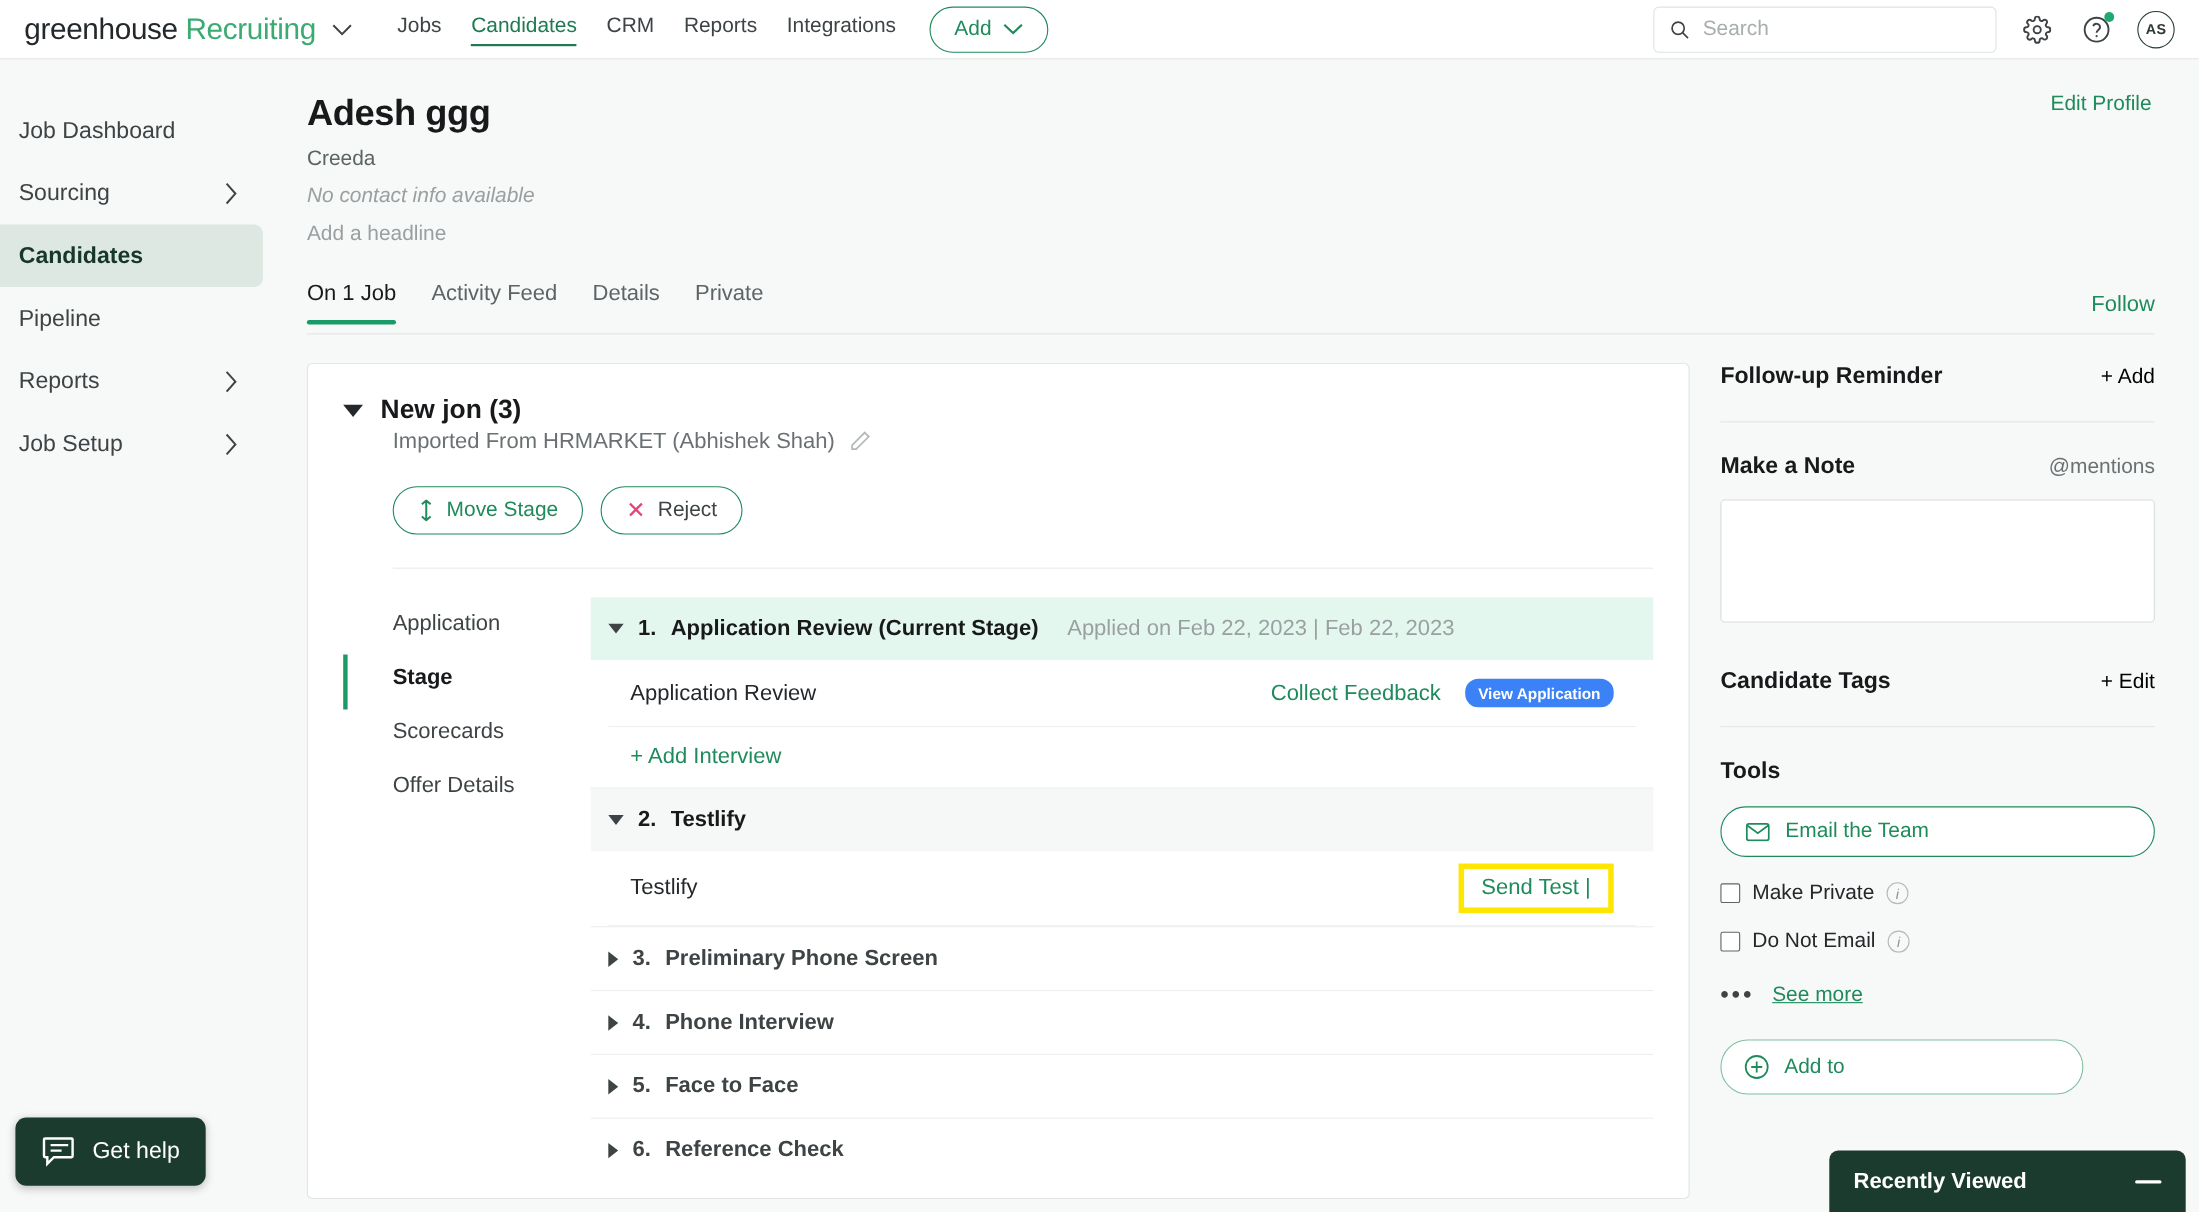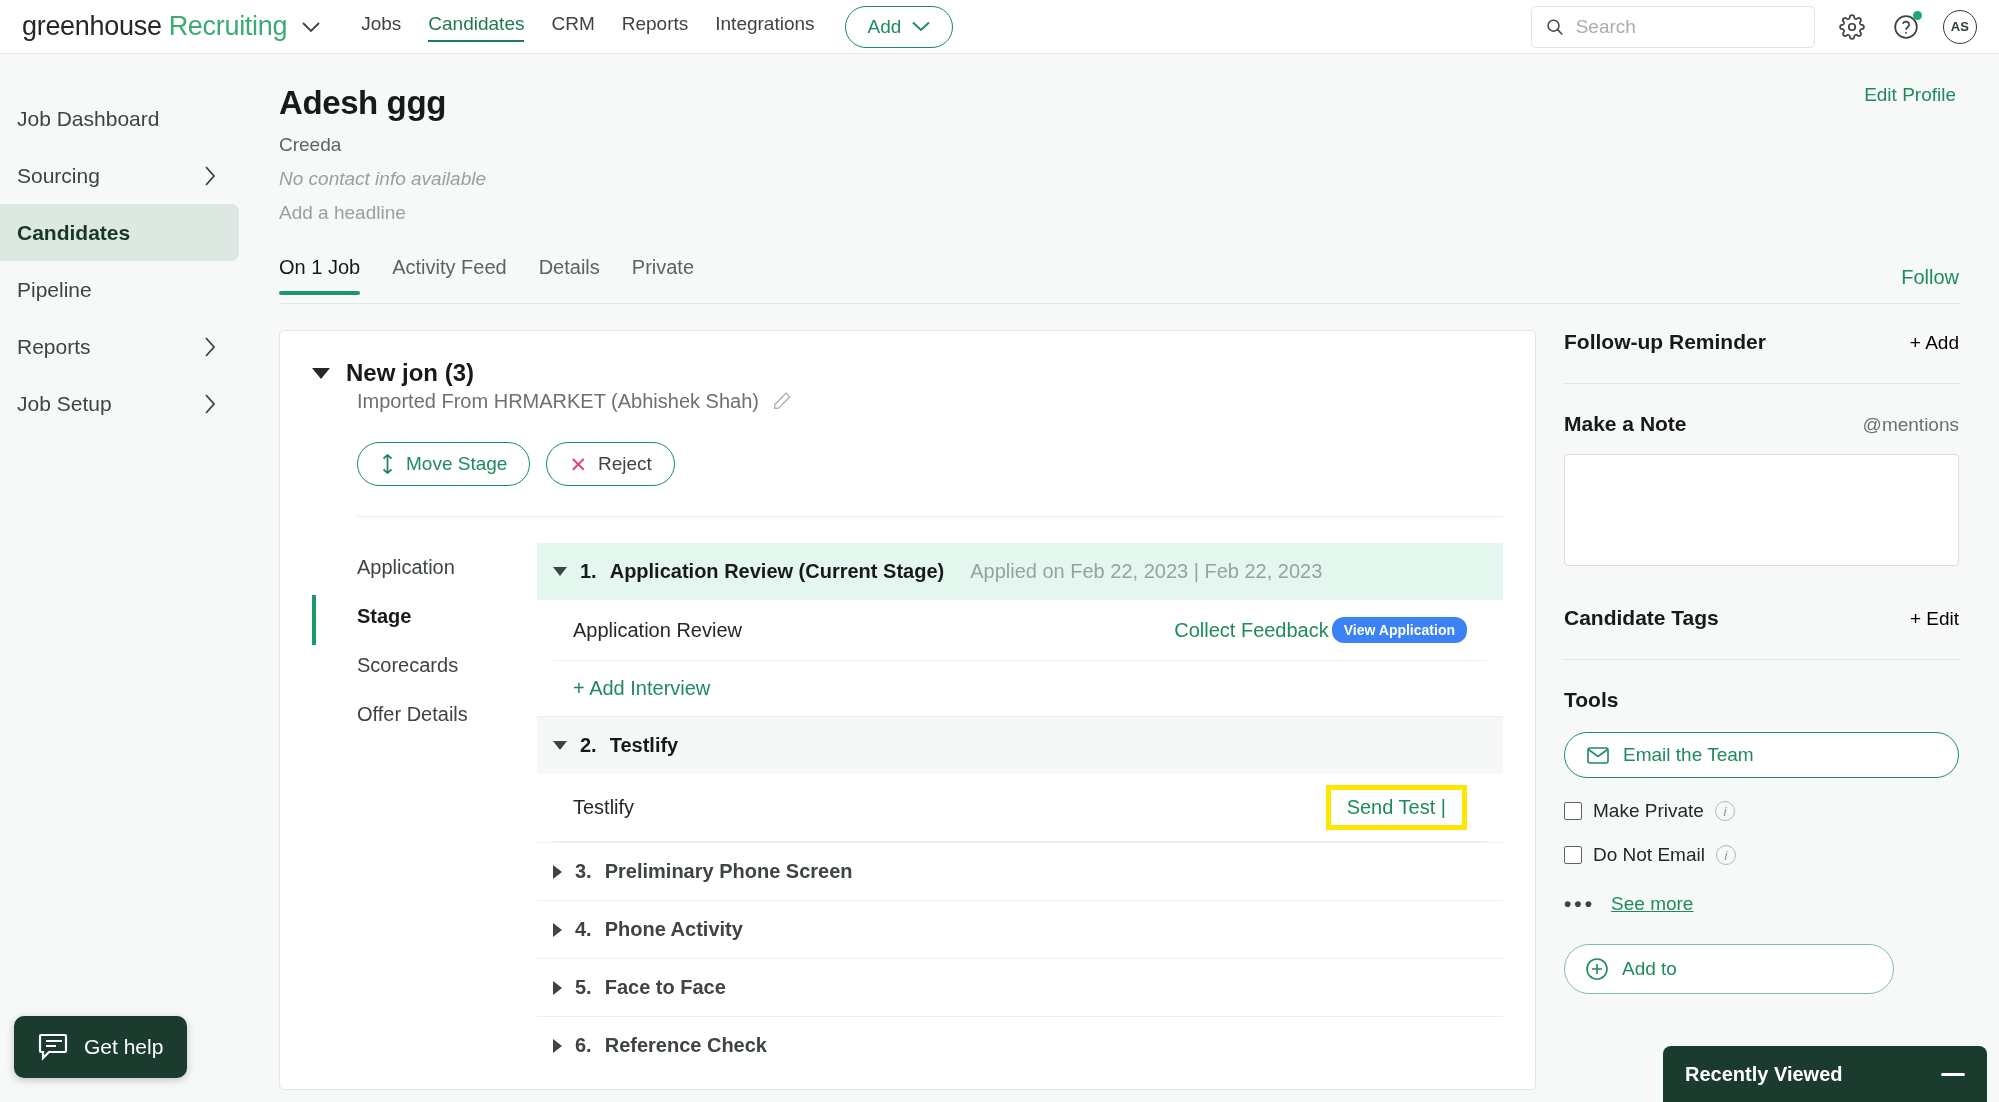--- a/index.html
+++ b/index.html
@@ -38,21 +38,21 @@
   .add-btn {
     margin-left: 30px; height: 42px; padding: 0 22px;
     border: 1.6px solid #1f8a5c; border-radius: 22px;
     background: #fff; color: #1f8a5c; font-size: 19px;
     display: flex; align-items: center; gap: 11px; cursor: pointer;
     font-family: inherit;
   }
 
   .topright { margin-left: auto; display: flex; align-items: center; gap: 20px; }
   .searchbox {
-    width: 284px; height: 42px; border: 1px solid #dfe3e3; border-radius: 5px;
+    width: 312px; height: 42px; border: 1px solid #dfe3e3; border-radius: 5px;
     background: #fff; display: flex; align-items: center; padding: 0 14px; gap: 12px;
   }
   .searchbox input {
     border: 0; outline: 0; font-size: 19px; color: #24282a;
     font-family: inherit; width: 100%; background: transparent;
   }
   .searchbox input::placeholder { color: #a8aeb0; }
   .icon-btn { width: 34px; height: 34px; display: flex; align-items: center; justify-content: center; cursor: pointer; position: relative; }
   .dot-badge {
     position: absolute; top: 1px; right: 1px; width: 9px; height: 9px;
@@ -158,21 +158,21 @@
   .stage-date { color: #9aa0a2; font-weight: 400; margin-left: 13px; }
   .stage-head.plain { border-top: 1px solid #edefef; }
   .stage-head.plain .stage-num,
   .stage-head.plain .stage-label { color: #3e4345; }
 
   .stage-body { padding: 0 16px; }
   .interview-row {
     display: flex; align-items: center; padding: 17px 0 17px 20px;
     font-size: 20px; color: #24282a; border-bottom: 1px solid #edefef;
   }
-  .interview-actions { margin-left: auto; display: flex; align-items: center; gap: 3px; padding-right: 20px; justify-content: space-between; }
+  .interview-actions { margin-left: auto; display: flex; align-items: center; gap: 22px; padding-right: 20px; justify-content: space-between; }
   .link-green { color: #1f8a5c; font-size: 20px; cursor: pointer; }
   .badge-blue {
     background: #3b82f6; color: #fff; font-size: 14px; font-weight: 700;
     padding: 5px 12px; border-radius: 12px; cursor: pointer;
   }
   .add-interview { padding: 16px 0 16px 20px; font-size: 20px; color: #1f8a5c; cursor: pointer; }
 
   .hl-box {
     border: 5px solid #ffe600; background: #fff;
     padding: 6px 16px; margin: -6px 0;
@@ -416,21 +416,21 @@
               </div>
 
               <div class="stage-head plain">
                 <span class="caret-tiny-rt"></span>
                 <span class="stage-num">3.</span>
                 <span class="stage-label">Preliminary Phone Screen</span>
               </div>
               <div class="stage-head plain">
                 <span class="caret-tiny-rt"></span>
                 <span class="stage-num">4.</span>
-                <span class="stage-label">Phone Activity</span>
+                <span class="stage-label">Phone Interview</span>
               </div>
               <div class="stage-head plain">
                 <span class="caret-tiny-rt"></span>
                 <span class="stage-num">5.</span>
                 <span class="stage-label">Face to Face</span>
               </div>
               <div class="stage-head plain">
                 <span class="caret-tiny-rt"></span>
                 <span class="stage-num">6.</span>
                 <span class="stage-label">Reference Check</span>

